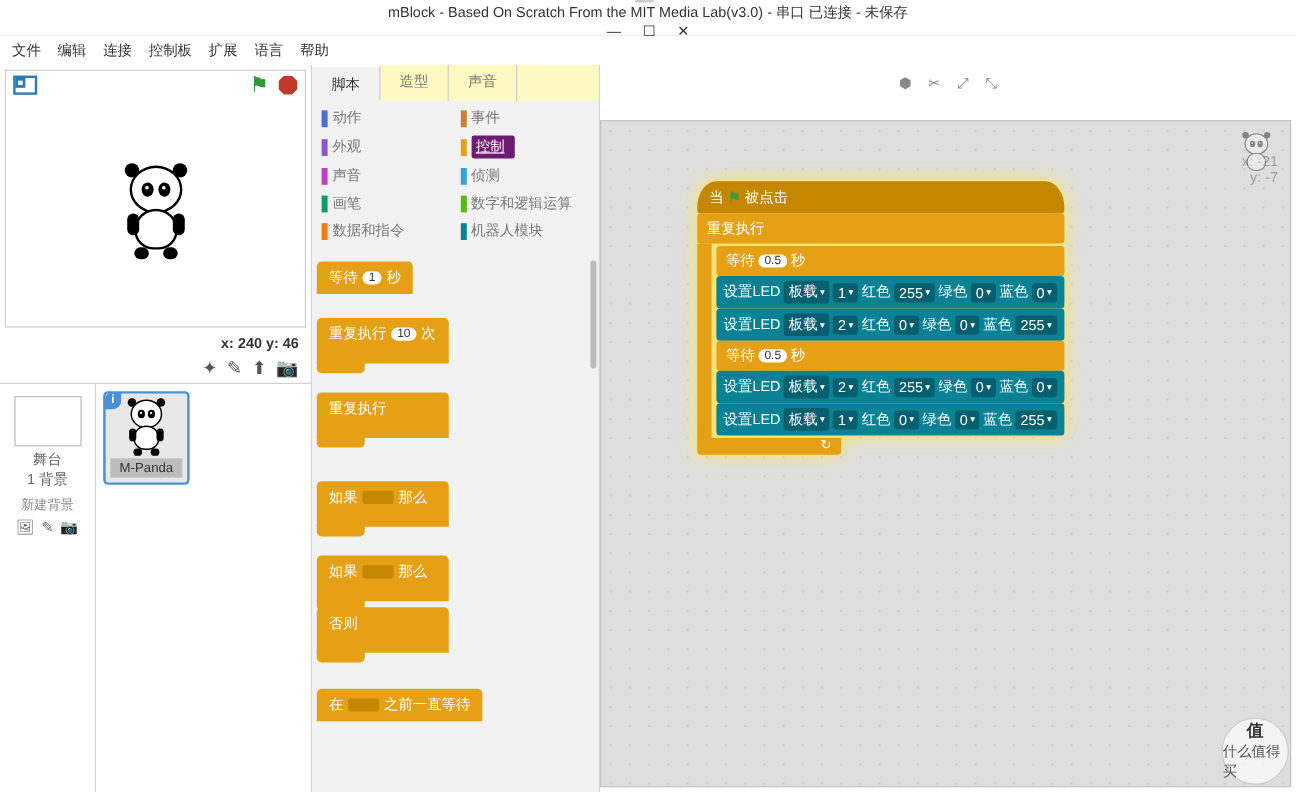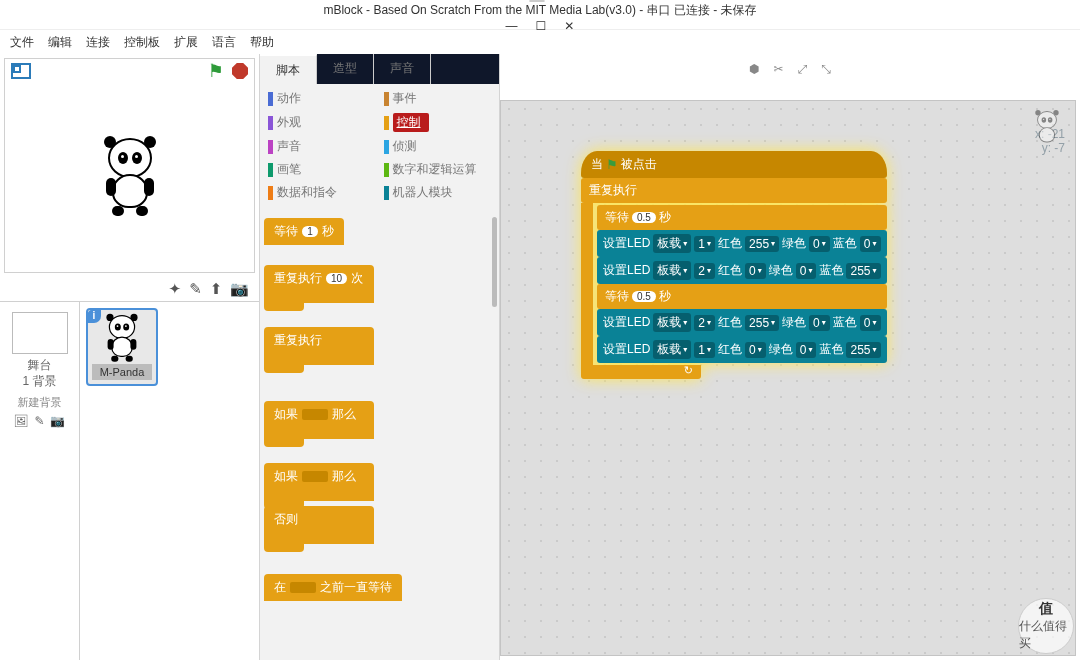--- a/index.html
+++ b/index.html
@@ -41,28 +41,28 @@
 .stage-lbl{color:#666;font-size:11px;line-height:1.3;}
 .new-bg{color:#888;font-size:11px;margin-top:6px;}
 .bg-icons{display:flex;gap:6px;justify-content:center;margin-top:4px;color:#666;}
 .sprite-list{flex:1;padding:6px;}
 .sprite-item{width:72px;border:2px solid #4a90d9;border-radius:4px;background:#e8e8e8;padding:4px;position:relative;}
 .sprite-item .info{position:absolute;top:-1px;left:-1px;width:14px;height:14px;background:#4a90d9;color:#fff;border-radius:7px 0 7px 0;text-align:center;line-height:14px;font-size:10px;font-weight:bold;}
 .sprite-thumb{height:50px;display:flex;align-items:center;justify-content:center;}
 .sprite-thumb .panda{transform:scale(0.6);}
 .sprite-name{background:#bcbcbc;color:#333;text-align:center;padding:2px;font-size:11px;}
 .mid-col{width:240px;background:#f2f2f2;border-right:1px solid #d4d4d4;display:flex;flex-direction:column;}
-.tabs{height:30px;background:#0f172a;display:flex;}
+.tabs{height:30px;background:#fef9c3;display:flex;}
 .tab{padding:6px 16px;color:#777;cursor:pointer;border-right:1px solid #ccc;}
 .tab.active{background:#f2f2f2;color:#333;border-top:2px solid #fff;}
 .cat-grid{display:grid;grid-template-columns:1fr 1fr;padding:4px 8px;gap:2px 8px;}
 .cat{display:flex;align-items:center;gap:4px;color:#777;cursor:pointer;padding:2px 0;}
 .cat .bar{width:5px;height:14px;}
 .cat.active{color:#fff;}
-.cat.active .lbl{background:#b91c1c;padding:1px 8px 1px 4px;border-radius:2px;text-decoration:underline;}
+.cat.active .lbl{background:#701a75;padding:1px 8px 1px 4px;border-radius:2px;text-decoration:underline;}
 .palette{flex:1;padding:8px 4px;overflow:hidden;position:relative;}
 .palette::after{content:"";position:absolute;right:2px;top:10px;width:5px;height:90px;background:#bbb;border-radius:3px;}
 .blk{background:#e5a015;color:#fff;border-radius:4px 4px 0 0;padding:5px 10px;margin:3px 0;display:inline-flex;align-items:center;gap:4px;position:relative;font-size:11px;}
 .blk.c{min-width:110px;padding-bottom:16px;}
 .blk.c::after{content:"";position:absolute;left:0;bottom:-8px;width:40px;height:10px;background:#e5a015;border-radius:0 0 4px 4px;}
 .blk .num{background:#fff;color:#333;border-radius:8px;padding:0 5px;font-size:10px;min-width:16px;text-align:center;}
 .blk .hex{background:#c68700;border-radius:2px;width:26px;height:11px;display:inline-block;}
 .right-col{flex:1;display:flex;flex-direction:column;}
 .canvas-tb{height:30px;display:flex;align-items:center;justify-content:center;gap:14px;color:#888;font-size:14px;}
 .canvas-tb span{cursor:pointer;}
@@ -128,20 +128,24 @@
               <div class="eye r"></div>
             </div>
           <div class="body"></div>
             <div class="arm l"></div>
             <div class="arm r"></div>
           <div class="leg l"></div>
             <div class="leg r"></div>
         </div>
       </div>
     </div>
+    <div class="coords">
+      <span>x:</span> <span>240</span>
+      <span>y:</span> <span>46</span>
+    </div>
     <div class="sprite-tb">
       <span>✦</span>
       <span>✎</span>
       <span>⬆</span>
       <span>📷</span>
     </div>
     <div class="sprite-area">
       <div class="stage-sel">
         <div class="stage-thumb"></div>
         <div class="stage-lbl"><span>舞台</span><br><span>1 背景</span></div>

